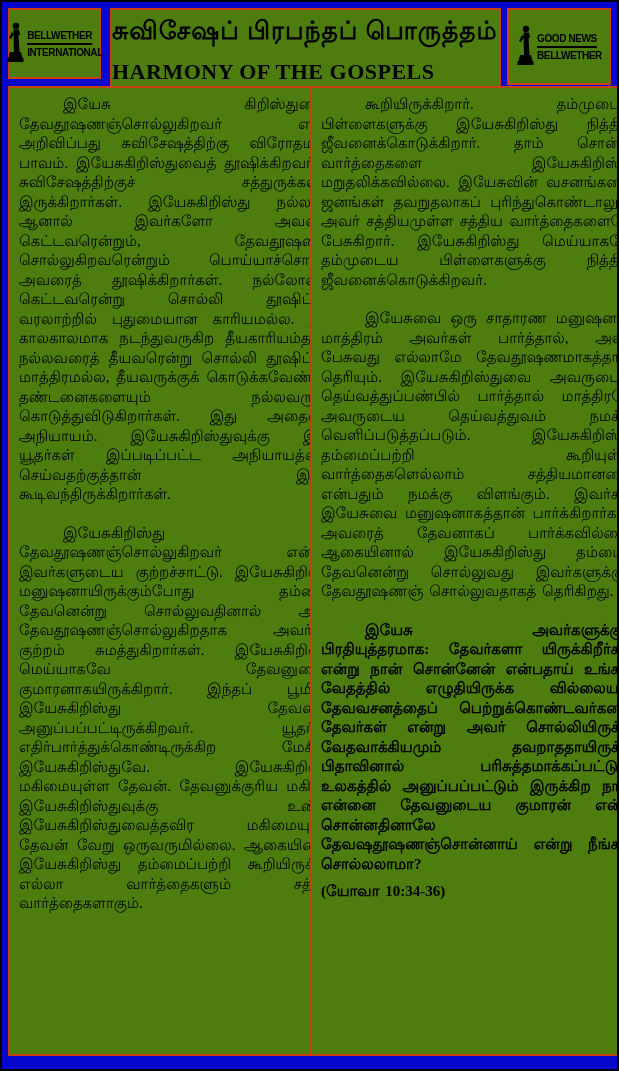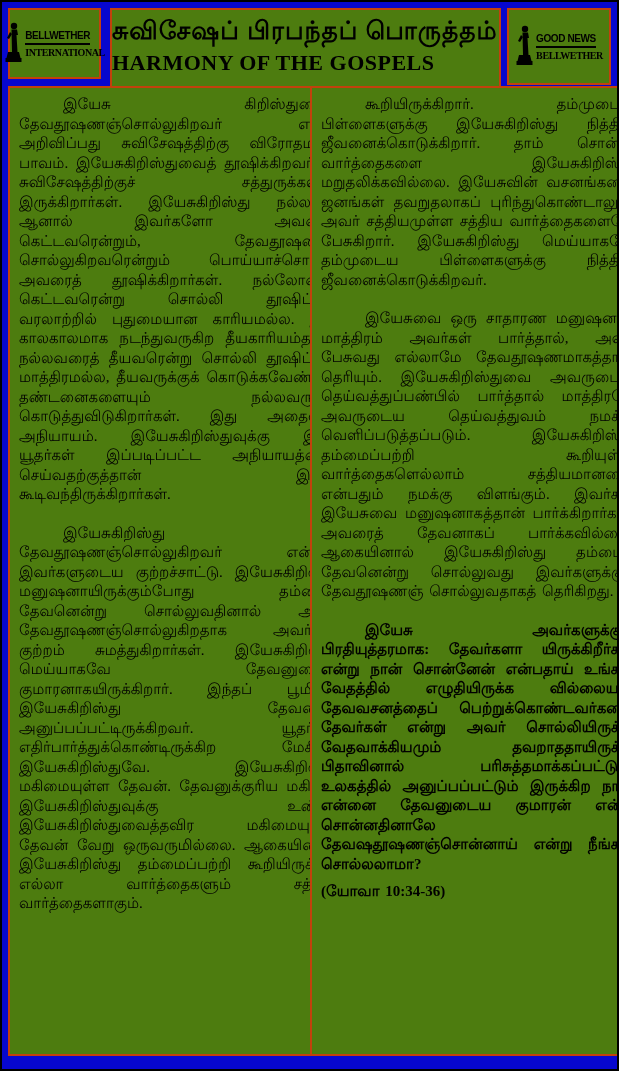--- a/index.html
+++ b/index.html
@@ -30,31 +30,31 @@
   .logo svg { flex:0 0 auto; }
   .logo-text {
     font-family:"Liberation Sans","DejaVu Sans",sans-serif;
     font-weight:bold;
     font-size:10px;
     letter-spacing:-0.4px;
     line-height:1.5;
     white-space:nowrap;
   }
   .logo-line1 { border-bottom:2px solid #000; display:inline-block; padding-bottom:0px; }
-  .logo-line2 { display:block;font-family:Liberation Serif, serif; }
+  .logo-line2 { display:block; }
   .title-tamil {
     font-weight:bold;
     font-size:25px;
     margin-top:7px;
     letter-spacing:1px;
   }
   .title-english {
     font-weight:bold;
     font-size:22px;
-    margin-top:2px;
+    margin-top:11px;
     letter-spacing:0.5px;
   }
   
   #col-left  { left:6px;   top:84px; width:340px; height:970px; }
   #col-right { left:308px; top:84px; width:335px; height:970px; }
   .col-inner {
     padding:7px 9px 6px 9px;
     font-size:15px;
     line-height:19.5px;
     text-align:justify;

